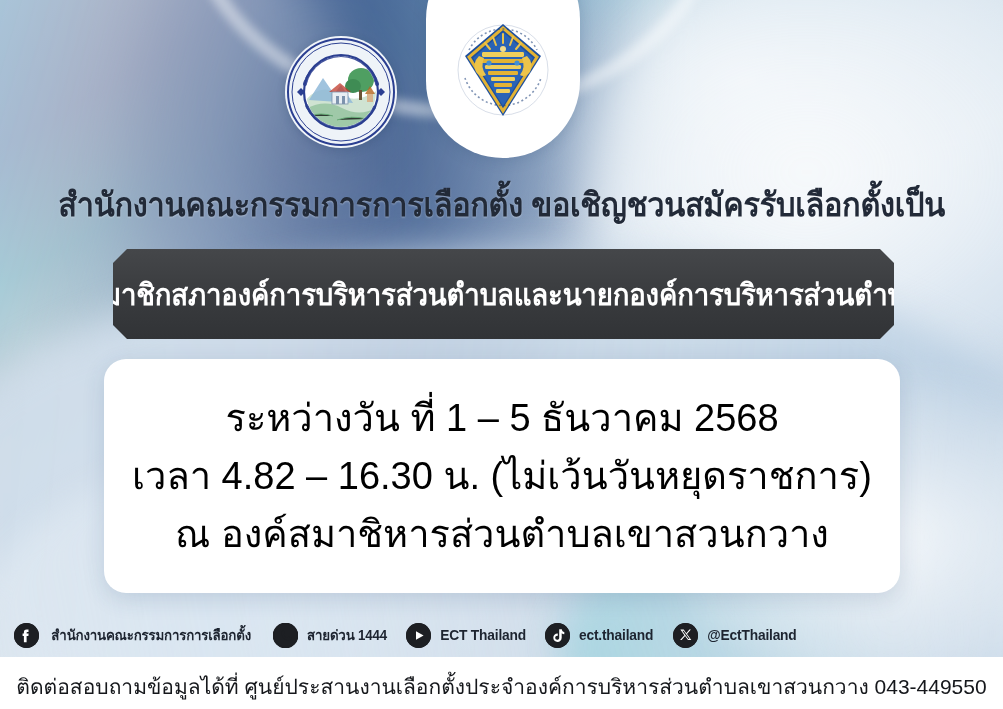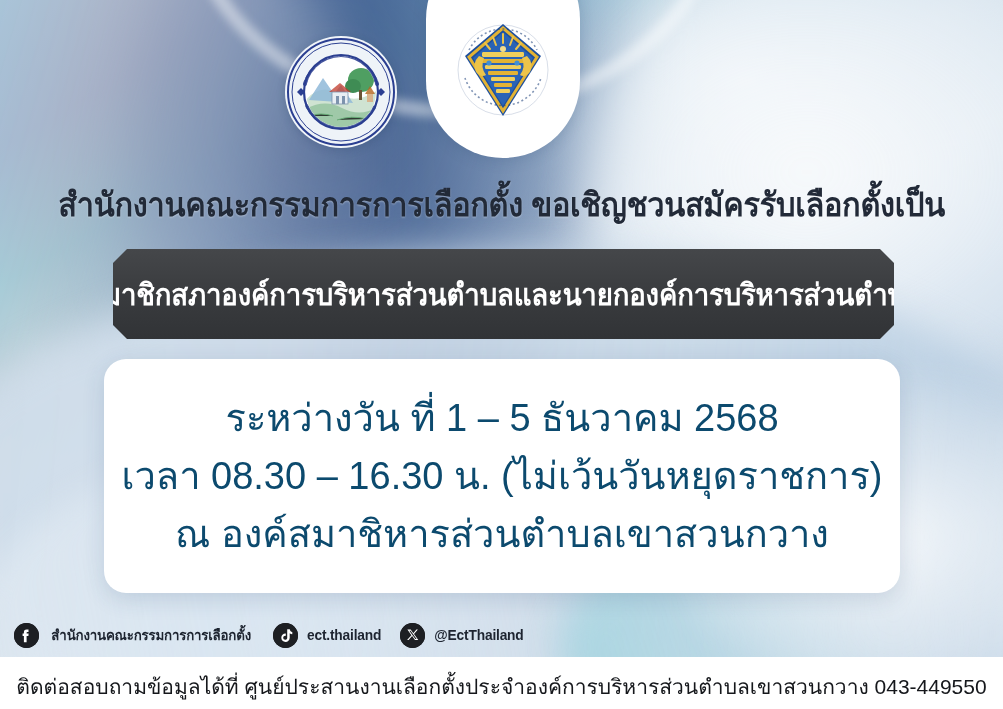--- a/index.html
+++ b/index.html
@@ -230,21 +230,21 @@
     background: #ffffff;
     border-radius: 22px;
     box-shadow: 0 6px 22px rgba(40,70,110,0.16);
     display: flex;
     flex-direction: column;
     align-items: center;
     justify-content: center;
     gap: 4px;
   }
   .card-line {
-    color: #0c4a6e;
+    color: #000000;
     font-size: 38px;
     line-height: 54px;
     font-weight: 400;
     white-space: nowrap;
     font-family: "Liberation Sans", "DejaVu Sans", sans-serif;
   }
 
   
   .social-bar {
     position: absolute;
@@ -410,39 +410,57 @@
   </div>
 
   <div class="headline">สำนักงานคณะกรรมการการเลือกตั้ง ขอเชิญชวนสมัครรับเลือกตั้งเป็น</div>
 
   <div class="banner">
     <span class="banner-text">สมาชิกสภาองค์การบริหารส่วนตำบลและนายกองค์การบริหารส่วนตำบล</span>
   </div>
 
   <div class="card">
     <div class="card-line">ระหว่างวัน ที่ 1 – 5 ธันวาคม 2568</div>
-    <div class="card-line">เวลา 08.30 – 16.30 น. (ไม่เว้นวันหยุดราชการ)</div>
+    <div class="card-line">เวลา 4.82 – 16.30 น. (ไม่เว้นวันหยุดราชการ)</div>
     <div class="card-line">ณ องค์สมาชิหารส่วนตำบลเขาสวนกวาง</div>
   </div>
 
   <div class="social-bar">
 
     <div class="social-item">
       <span class="social-icon">
         <svg width="25" height="25" viewBox="0 0 25 25">
           <circle cx="12.5" cy="12.5" r="12.5" fill="#1d1f23"></circle>
           <path d="M14.4 12.9h-1.8v6.4h-2.7v-6.4H8.6v-2.3h1.3V9.2c0-1.6.8-2.6 2.7-2.6h1.9v2.3h-1.2c-.5 0-.7.2-.7.7v1h2l-.2 2.3Z" fill="#ffffff"></path>
         </svg>
       </span>
       <span class="social-label thai">สำนักงานคณะกรรมการการเลือกตั้ง</span>
     </div>
 
 
-
-
+    <div class="social-item">
+      <span class="social-icon">
+        <svg width="25" height="25" viewBox="0 0 25 25">
+          <circle cx="12.5" cy="12.5" r="12" fill="none" stroke="#1d1f23" stroke-width="1.7"></circle>
+          <path d="M9.1 7.4c.5-.5 1.2-.4 1.6.2l1 1.5c.3.5.2 1-.2 1.4l-.6.6c-.2.2-.2.4-.1.6.6 1.3 1.7 2.4 3 3 .2.1.4 0 .6-.1l.6-.6c.4-.4.9-.5 1.4-.2l1.5 1c.6.4.7 1.1.2 1.6l-.8.8c-.6.6-1.5.8-2.3.5-3.2-1.1-5.7-3.6-6.8-6.8-.3-.8-.1-1.7.5-2.3l.4-.2Z" fill="#1d1f23"></path>
+        </svg>
+      </span>
+      <span class="social-label thai">สายด่วน 1444</span>
+    </div>
+
+
+    <div class="social-item">
+      <span class="social-icon">
+        <svg width="25" height="25" viewBox="0 0 25 25">
+          <circle cx="12.5" cy="12.5" r="12.5" fill="#1d1f23"></circle>
+          <path d="M10 8.2 L17.6 12.5 L10 16.8 Z" fill="#ffffff"></path>
+        </svg>
+      </span>
+      <span class="social-label">ECT Thailand</span>
+    </div>
 
     <div class="social-item">
       <span class="social-icon">
         <svg width="25" height="25" viewBox="0 0 25 25">
           <circle cx="12.5" cy="12.5" r="12.5" fill="#1d1f23"></circle>
           <path d="M14.6 6.2h2.2c.2 1.5 1.1 2.6 2.5 2.8v2.2c-1-.1-1.9-.4-2.6-1v4.5c0 2.4-1.9 4.2-4.2 4.2s-4.2-1.9-4.2-4.2 2-4.3 4.5-4.1v2.3c-.2-.1-.4-.1-.6-.1-1.1 0-2 .9-2 2s.9 2 2 2 2-.8 2-1.9V6.2Z" fill="#ffffff"></path>
         </svg>
       </span>
       <span class="social-label">ect.thailand</span>
     </div>

